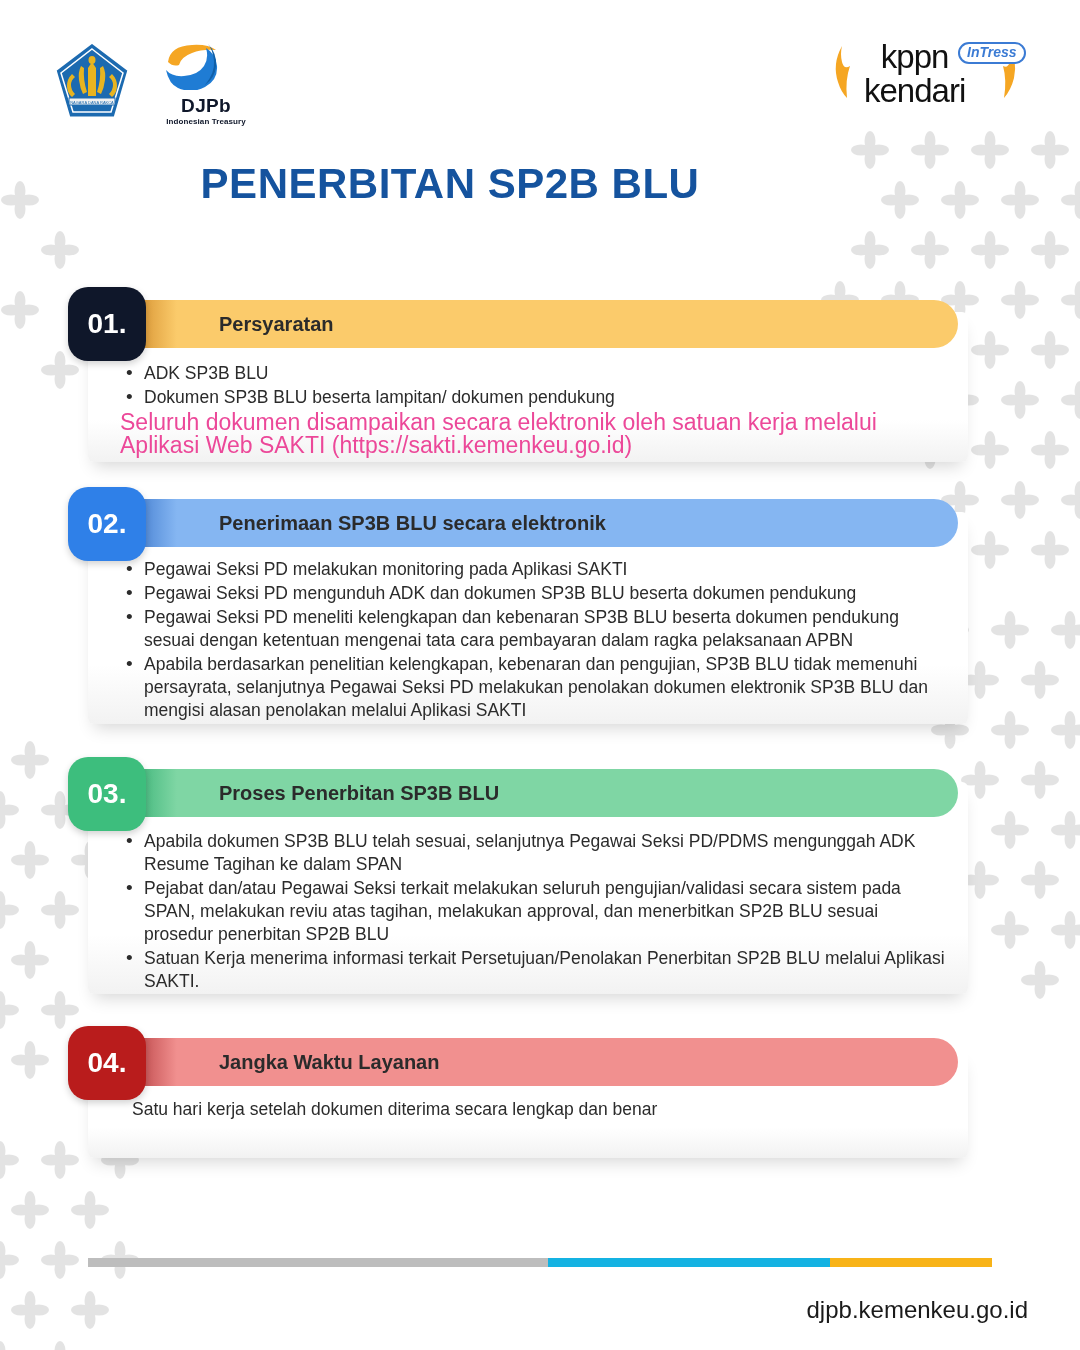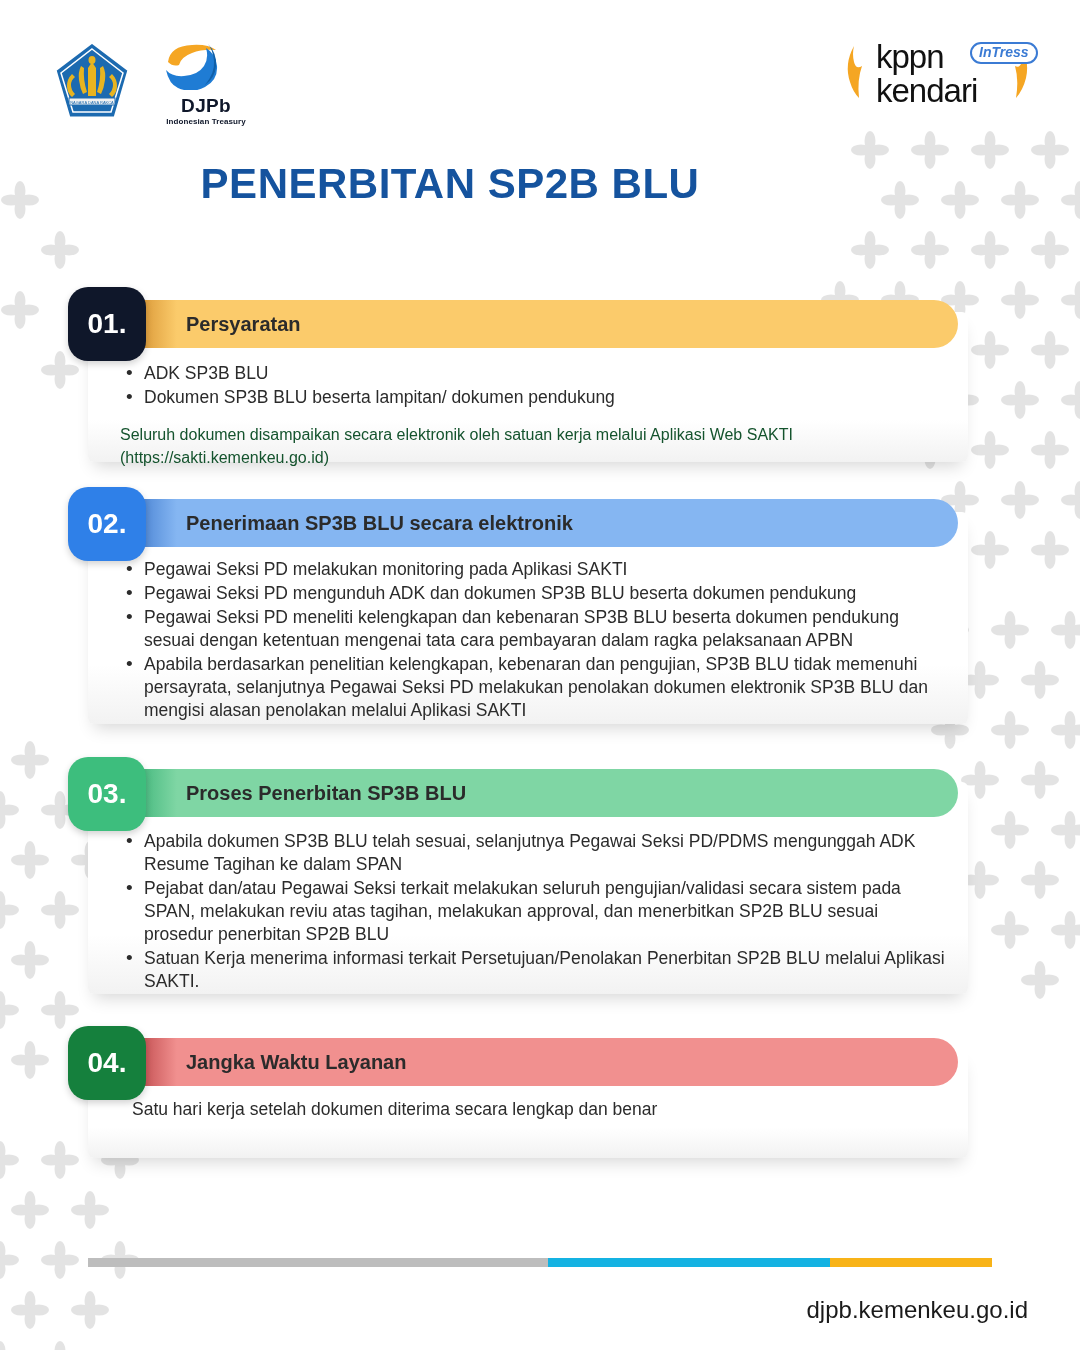--- a/index.html
+++ b/index.html
@@ -25,21 +25,21 @@
   .pat-botleft  { top:1130px; left:-50px; width:260px; height:260px; }
   .pat-topleft  { top:150px; left:-120px; width:200px; height:300px; }
 
   
   .header {
     position:absolute; top:0; left:0; width:1080px; height:140px;
     z-index:5;
   }
   .logo-kemenkeu { position:absolute; left:52px; top:38px; width:80px; height:86px; }
   .logo-djpb { position:absolute; left:148px; top:40px; width:116px; height:82px; }
-  .logo-kppn { position:absolute; right:48px; top:34px; width:190px; height:80px; }
+  .logo-kppn { position:absolute; right:60px; top:34px; width:190px; height:80px;text-align:center; }
 
   .djpb-text {
     text-align:center;
     font-weight:bold;
     color:#0f172a;
     letter-spacing:.3px;
   }
   .djpb-main { font-size:19px; line-height:20px; margin-top:2px; }
   .djpb-sub  { font-size:8px; line-height:10px; margin-top:1px; letter-spacing:.1px; }
 
@@ -88,21 +88,21 @@
     position:absolute;
     left:118px;
     height:48px;
     width:840px;
     border-radius:0 24px 24px 0;
     z-index:2;
     display:flex;
     align-items:center;
   }
   .bar-title {
-    margin-left:68px;
+    margin-left:101px;
     font-size:20px;
     font-weight:bold;
     color:#2b2b2b;
     white-space:nowrap;
   }
 
   .badge {
     position:absolute;
     left:68px;
     width:78px; height:74px;
@@ -127,23 +127,23 @@
     line-height:23px;
     color:#2b2b2b;
     margin-bottom:1px;
   }
   ul.bullets li::before {
     content:"\2022";
     position:absolute; left:6px; top:-1px;
     font-size:19px; color:#2b2b2b;
   }
   .note {
-    font-size:16px; line-height:23px;
-    color:#14532d;
-    margin-top:14px;
+    font-size:23px; line-height:23px;
+    color:#ec4899;
+    margin-top:2px;
   }
   .plain {
     font-size:17.5px; line-height:23px; color:#2b2b2b;
   }
 
   
   .footer { position:absolute; left:0; bottom:0; width:1080px; height:110px; z-index:6; }
   .foot-bar { position:absolute; top:18px; left:88px; height:9px; display:flex; width:904px; }
   .fb-gray   { flex:0 0 460px; background:#BDBDBD; }
   .fb-cyan   { flex:0 0 282px; background:#14B2E2; }
@@ -376,21 +376,21 @@
       <li>Satuan Kerja menerima informasi terkait Persetujuan/Penolakan Penerbitan SP2B BLU melalui Aplikasi SAKTI.</li>
     </ul>
   </div>
 </div>
 
 <div class="section">
   <div class="card" style="top:1050px; height:108px;"></div>
   <div class="bar" style="top:1038px; background:linear-gradient(90deg,#A8282C 0%, #F1908F 7%, #F1908F 100%);">
     <span class="bar-title">Jangka Waktu Layanan</span>
   </div>
-  <div class="badge" style="top:1026px; background:#15803d;">
+  <div class="badge" style="top:1026px; background:#b91c1c;">
     <span>04.</span>
   </div>
   <div class="body-text" style="top:1098px; left:132px;">
     <div class="plain">Satu hari kerja setelah dokumen diterima secara lengkap dan benar</div>
   </div>
 </div>
 
 <div class="footer">
   <div class="foot-bar">
     <div class="fb-gray"></div>

